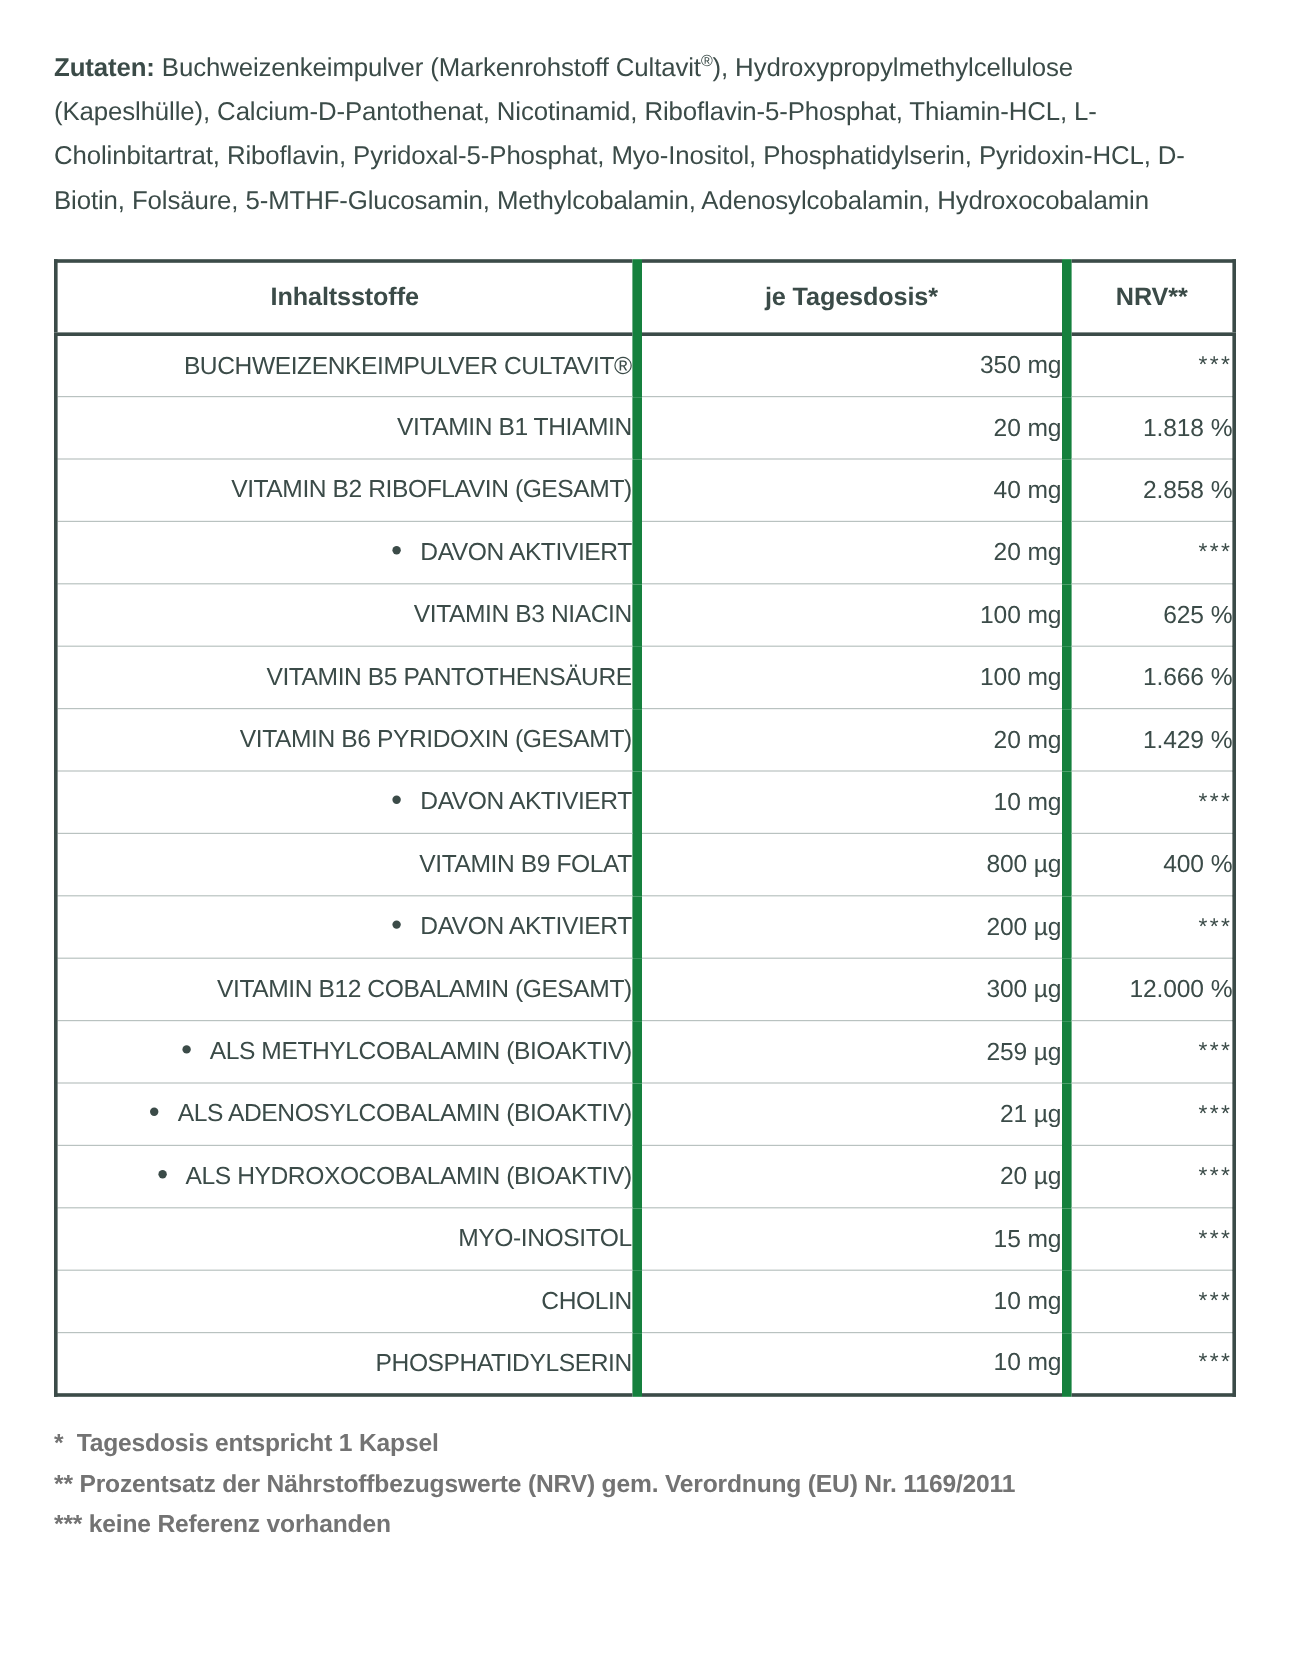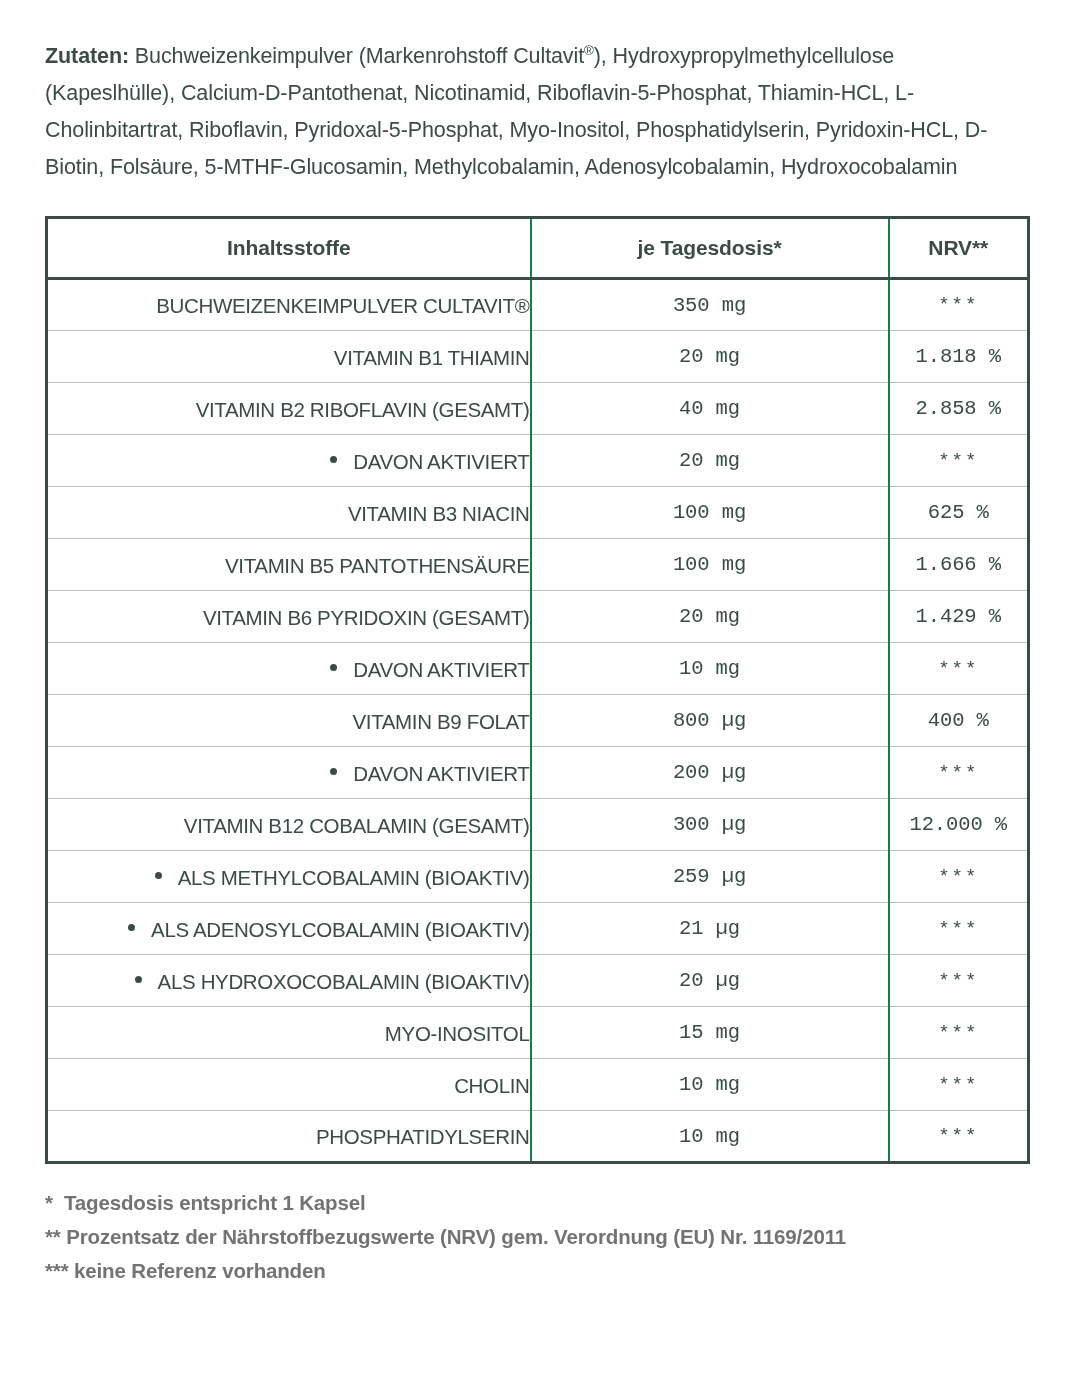--- a/index.html
+++ b/index.html
@@ -51,21 +51,21 @@
     border-bottom: 3px solid #3b4b48;
     border-left: 3px solid #3b4b48;
     border-right: 3px solid #3b4b48;
   }
   .nutri-table col.c-name  { width: 484px; }
   .nutri-table col.c-dose  { width: 358px; }
   .nutri-table col.c-nrv   { width: 140px; }
 
   .nutri-table th,
   .nutri-table td {
-    border-right: 2px solid #15803d;
+    border-right: 8px solid #15803d;
     padding: 0;
     vertical-align: middle;
   }
   .nutri-table th:last-child,
   .nutri-table td:last-child {
     border-right: none;
   }
 
   thead th {
     height: 58px;
@@ -105,24 +105,23 @@
     margin-right: 16px;
     position: relative;
     top: -2px;
   }
   td.name .label-txt {
     vertical-align: middle;
   }
   td.dose,
   td.nrv {
     font-size: 20.5px;
-    text-align: center;
+    text-align: right;
     letter-spacing: -0.1px;
     color: #3b4b48;
-    font-family: Liberation Mono, monospace;
   }
   td.nrv.stars,
   td.dose.stars {
     font-size: 19px;
     letter-spacing: 2px;
   }
 
   
   .footnotes {
     margin-top: 22px;

